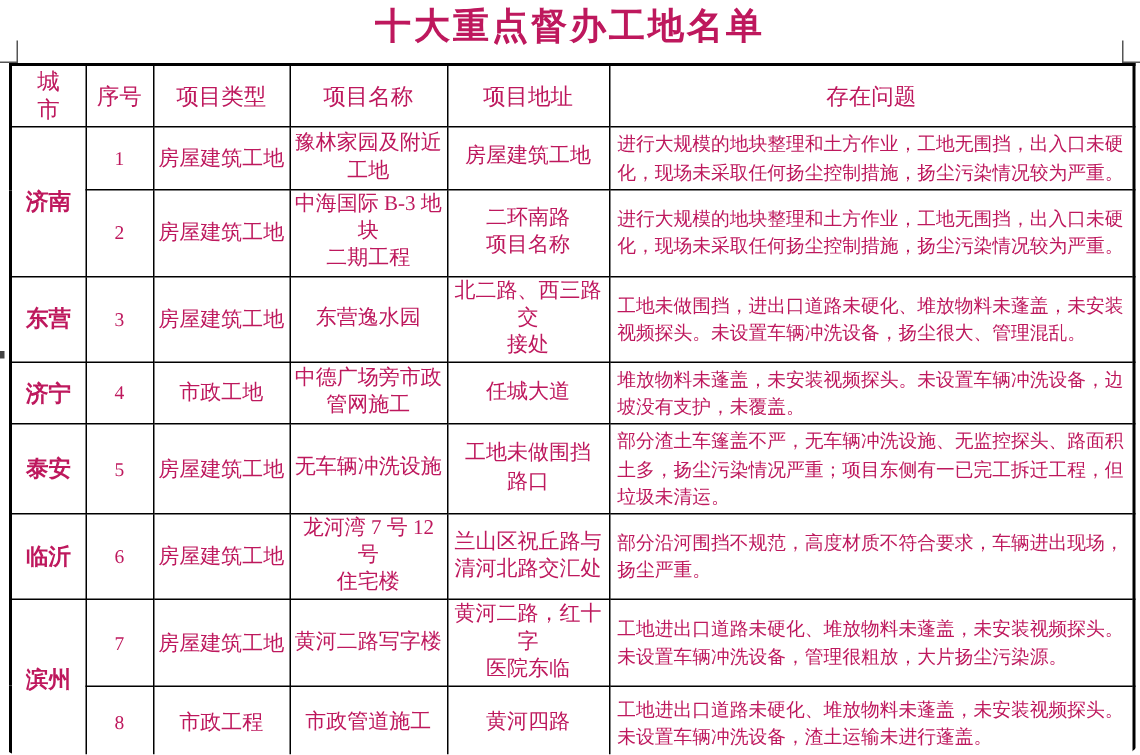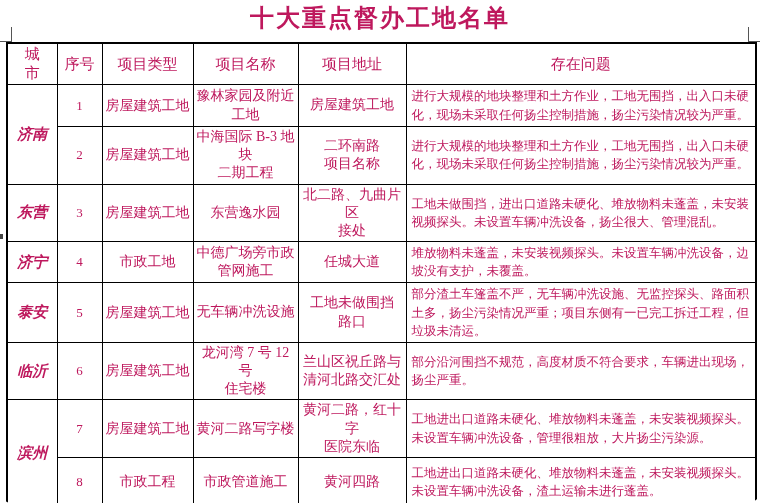--- a/index.html
+++ b/index.html
@@ -16,21 +16,21 @@
     position:absolute;left:6px;top:42px;width:749px;
     border-collapse:collapse;table-layout:fixed;border:2px solid #000;
   }
   .sites th,.sites td{
     border:1px solid #000;text-align:center;vertical-align:middle;
     font-size:14px;font-weight:normal;padding:1px 2px;overflow:hidden;
   }
   .sites th{font-size:15px;margin-top:21px;}
   td.city{
     font-family:"Liberation Sans","DejaVu Sans",sans-serif;
-    font-weight:bold;font-size:15px;font-style:italic;
+    font-weight:bold;font-size:15px;
   }
   td.num{font-size:13px;}
   .pre{white-space:pre-line;line-height:1.3;}
   td.prob{
     text-align:left;font-size:12.5px;line-height:1.45;
     padding:2px 4px 2px 5px;
   }
   .crop-mark-tl{
     position:absolute;left:0;top:27px;width:11px;height:14px;
     border-right:1px solid #555;border-bottom:1px solid #555;
@@ -88,21 +88,21 @@
 二期工程</td>
       <td class="pre">二环南路
 项目名称</td>
       <td class="prob">进行大规模的地块整理和土方作业，工地无围挡，出入口未硬化，现场未采取任何扬尘控制措施，扬尘污染情况较为严重。</td>
     </tr>
     <tr style="height:36px">
       <td class="city">东营</td>
       <td class="num">3</td>
       <td>房屋建筑工地</td>
       <td class="pre">东营逸水园</td>
-      <td class="pre">北二路、九曲片区
+      <td class="pre">北二路、西三路交
 接处</td>
       <td class="prob">工地未做围挡，进出口道路未硬化、堆放物料未蓬盖，未安装视频探头。未设置车辆冲洗设备，扬尘很大、管理混乱。</td>
     </tr>
     <tr style="height:36px">
       <td class="city">济宁</td>
       <td class="num">4</td>
       <td>市政工地</td>
       <td class="pre">中德广场旁市政
 管网施工</td>
       <td class="pre">任城大道</td>

